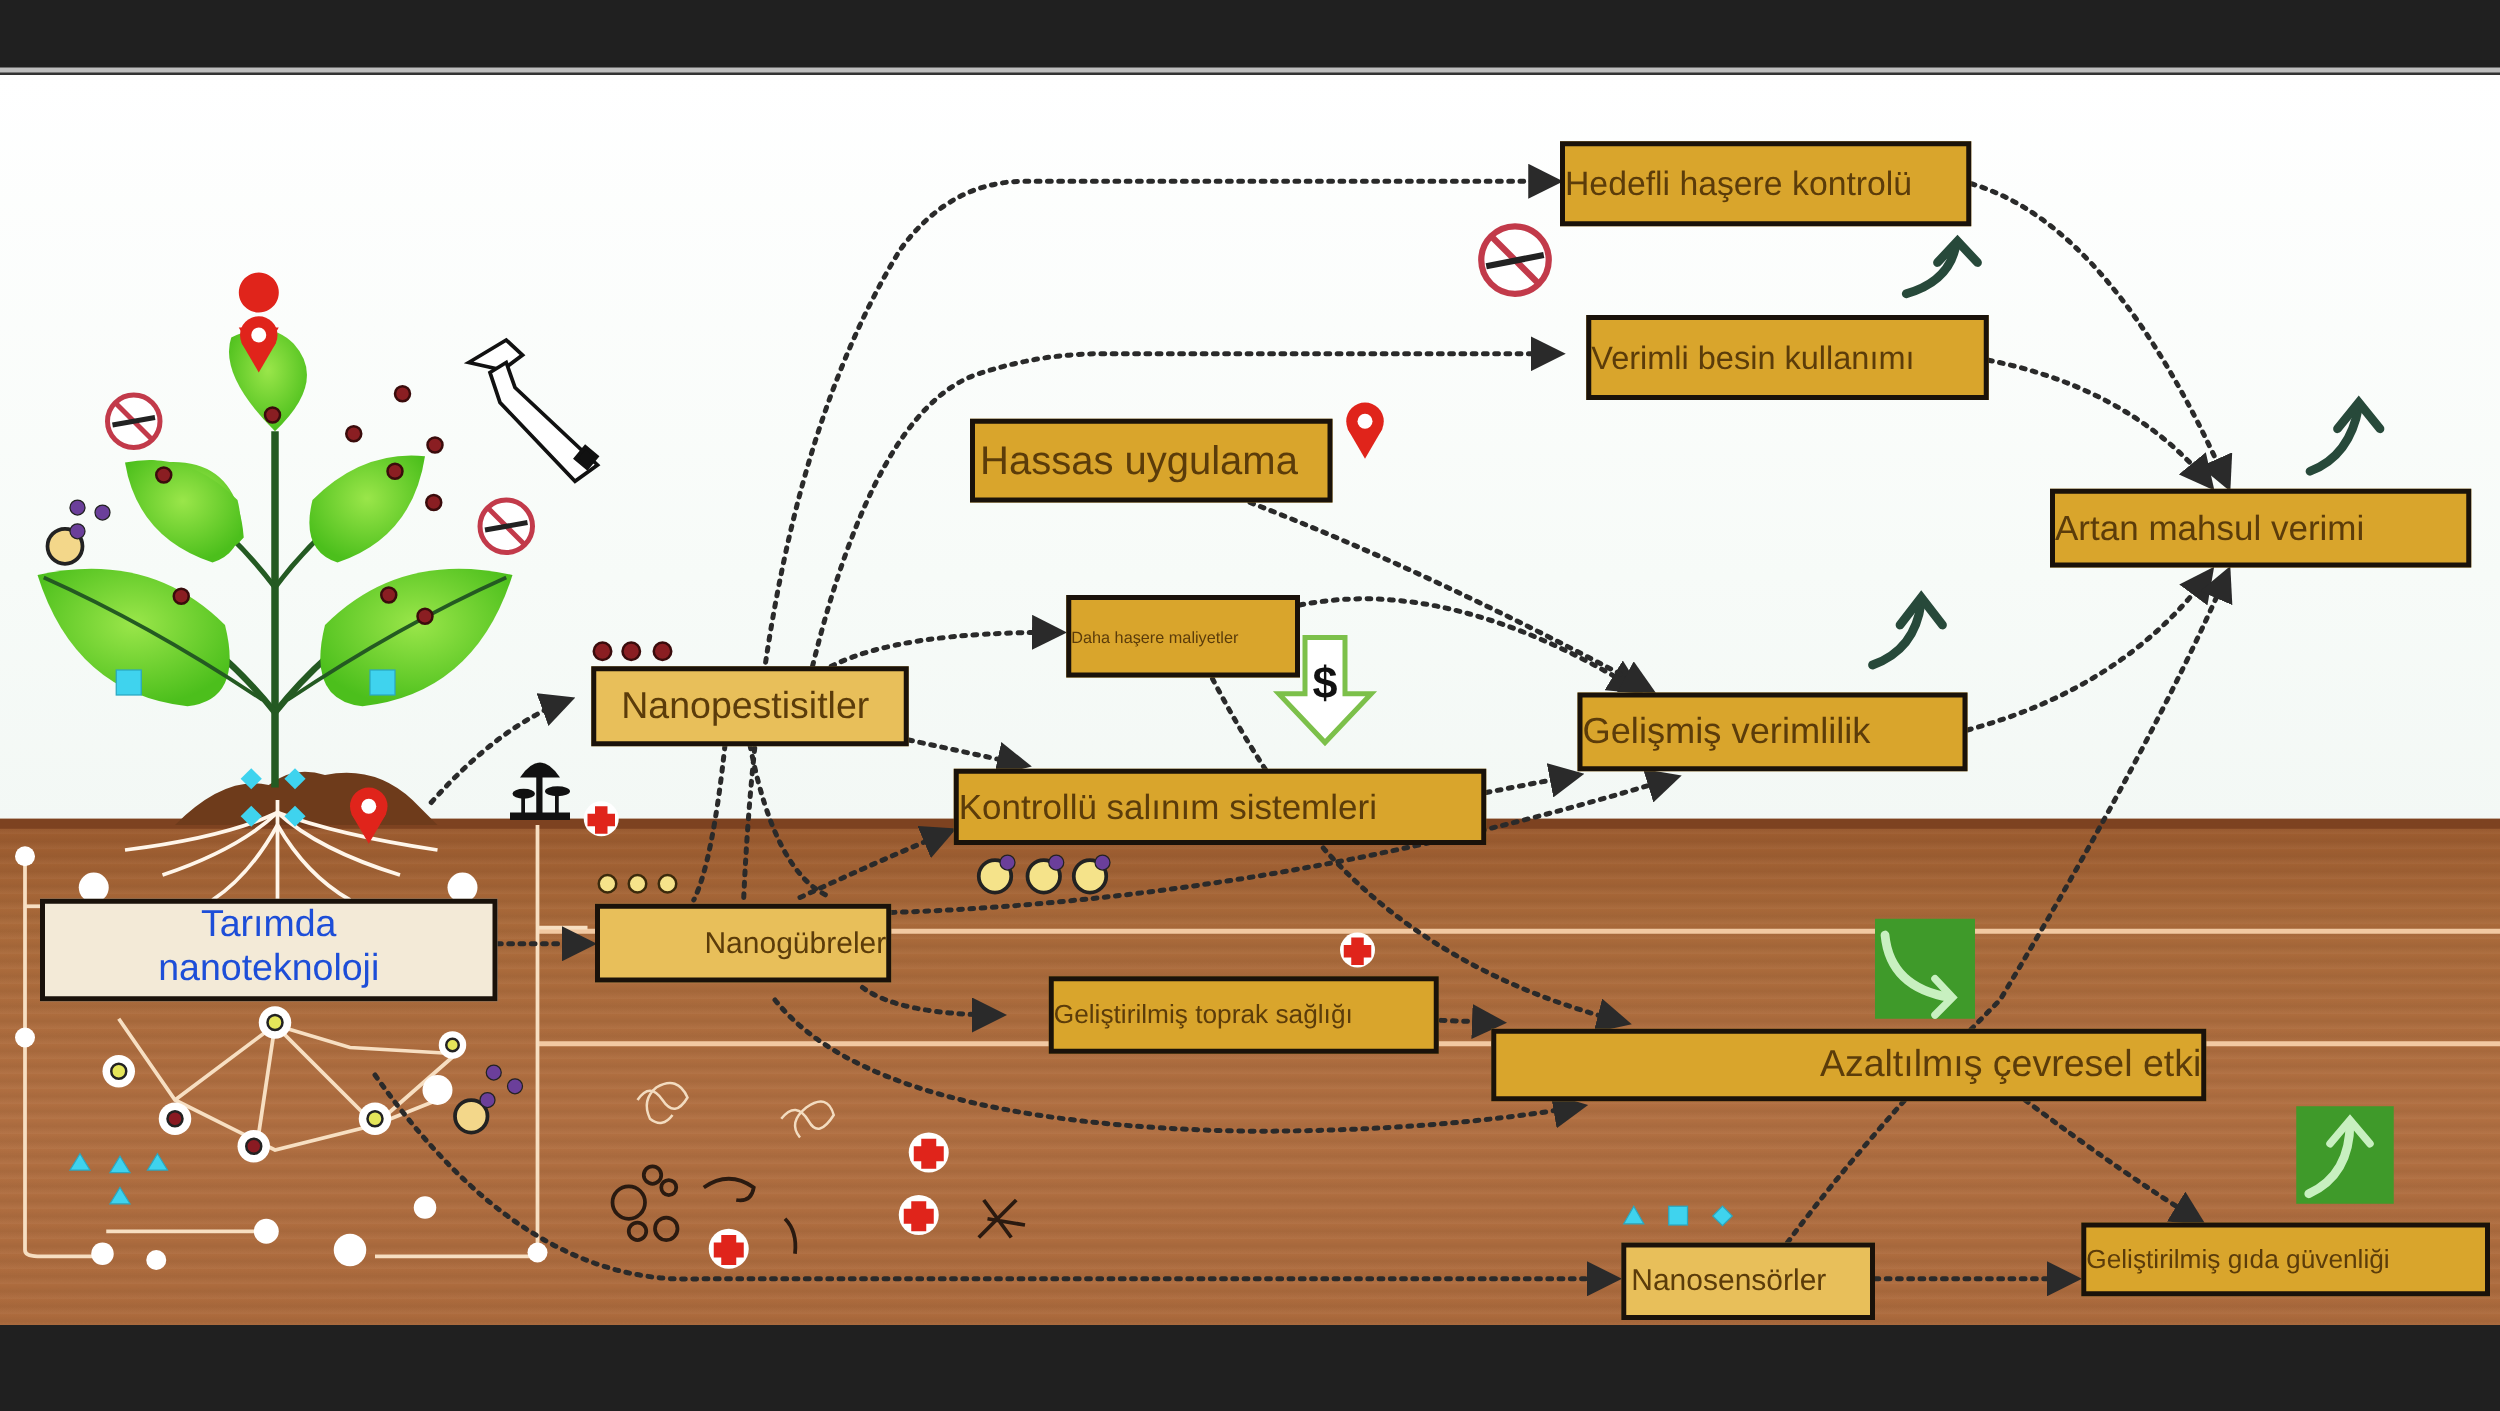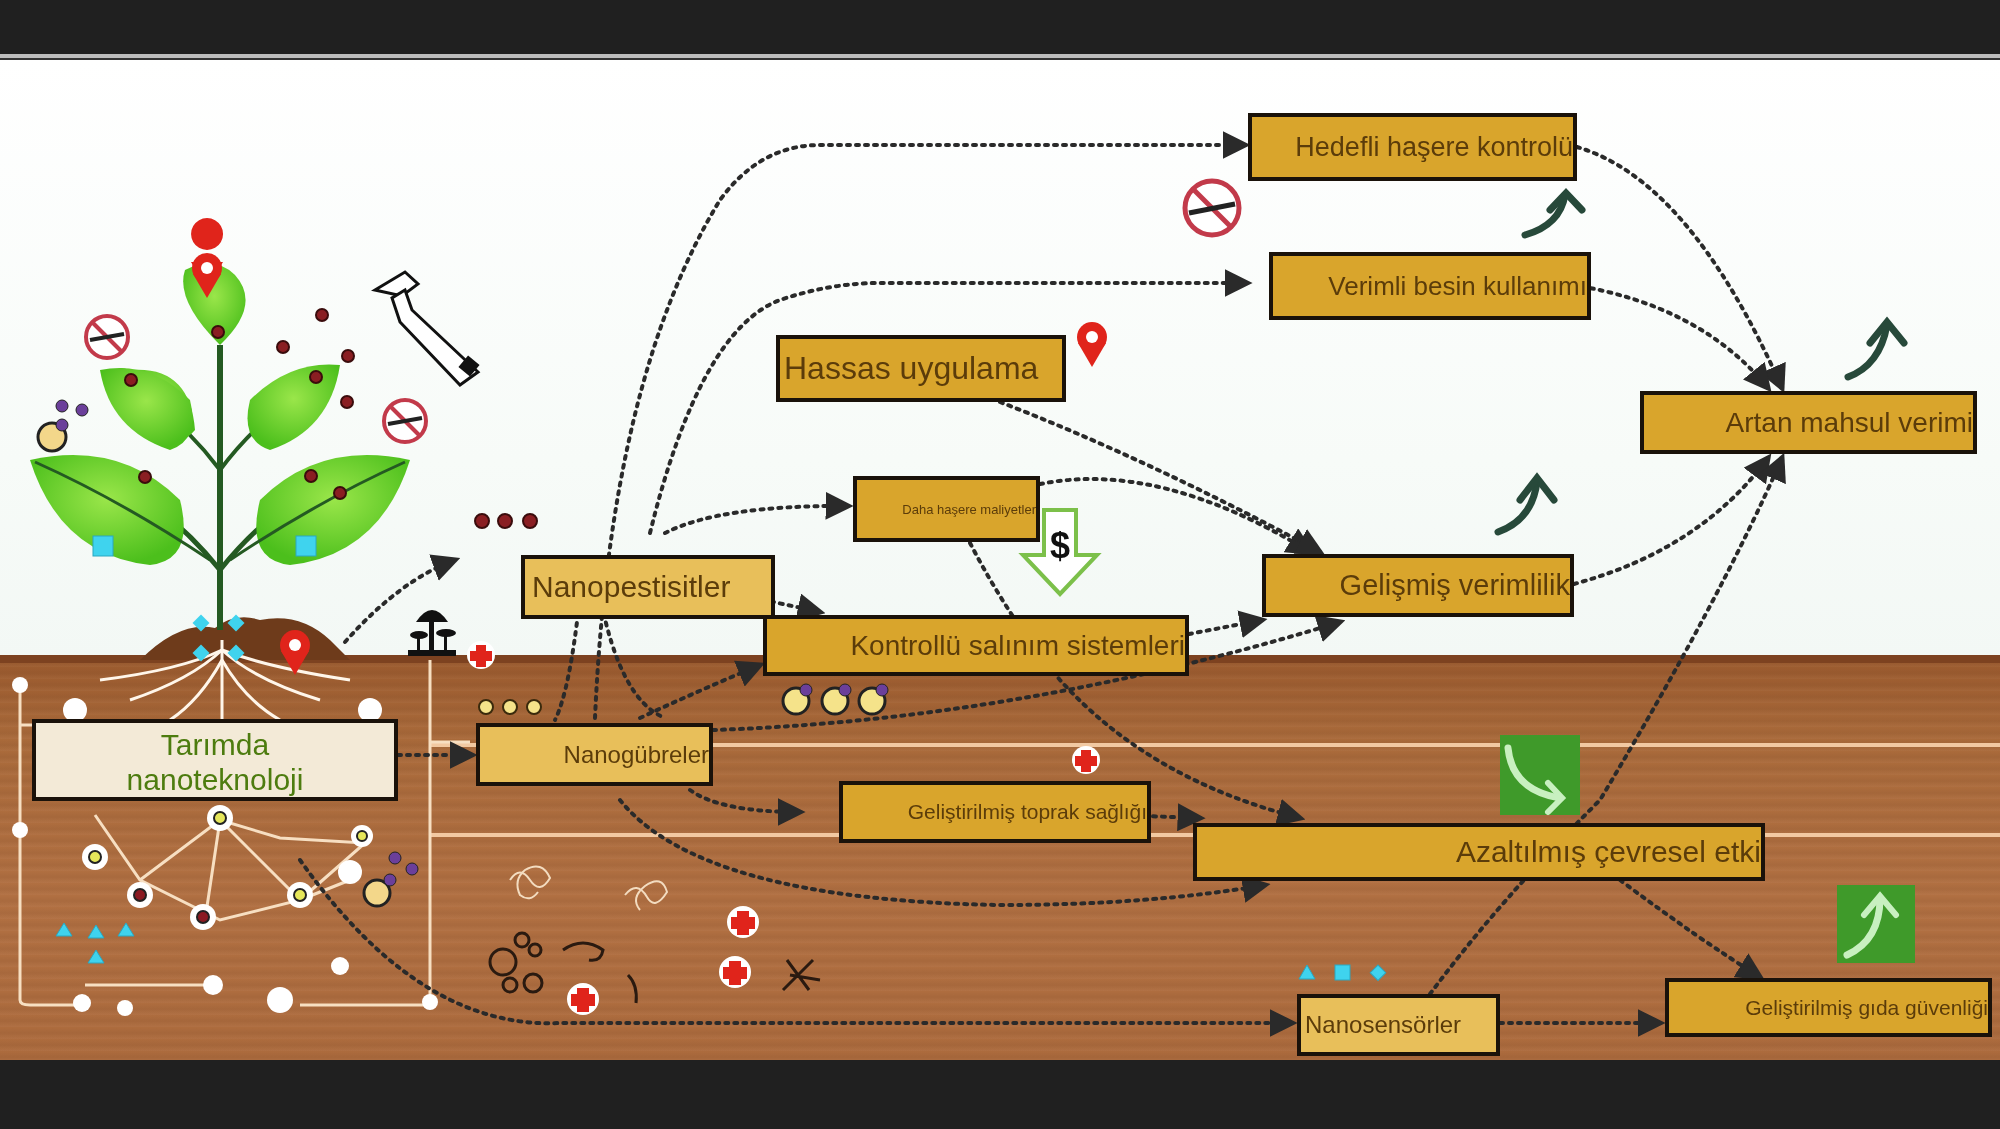--- a/index.html
+++ b/index.html
@@ -8,23 +8,23 @@
   #topline { position:absolute; left:0; top:54px; width:2000px; height:4px; background:#bdbdbd; border-bottom:2px solid #333; }
   #canvas { position:absolute; left:0; top:60px; width:2000px; height:1000px; background:linear-gradient(#ffffff 0%, #f7fbf8 40%, #f3f8f5 60%); overflow:hidden; }
   #soil { position:absolute; left:0; top:595px; width:2000px; height:405px;
     background:
       repeating-linear-gradient(180deg, rgba(0,0,0,0.0) 0px, rgba(0,0,0,0.05) 6px, rgba(255,255,255,0.03) 12px),
       linear-gradient(#9b5a2e 0%, #aa6a3a 20%, #b27042 60%, #ad6b3d 100%); }
   #soil-topedge { position:absolute; left:0; top:595px; width:2000px; height:8px; background:#7d4220; }
   .soil-line { position:absolute; left:430px; width:1570px; height:4px; background:#f2c9a2; }
   #bottombar { position:absolute; left:0; top:1060px; width:2000px; height:69px; background:#202020; }
   svg#links { position:absolute; left:0; top:0; width:2000px; height:1129px; pointer-events:none; }
-  .node { position:absolute; box-sizing:border-box; border:4px solid #1a120a; background:#d9a52c; color:#5b3c0a; display:flex; align-items:center; justify-content:flex-end; white-space:nowrap; overflow:hidden; }
+  .node { position:absolute; box-sizing:border-box; border:4px solid #1a120a; background:#d9a52c; color:#5b3c0a; display:flex; align-items:center; justify-content:flex-start; white-space:nowrap; overflow:hidden; }
   .node.light { background:#e8bf5a; }
-  .node.cream { background:#f3ead7; color:#4d7c0f; flex-direction:column; line-height:1.15; }
+  .node.cream { background:#f3ead7; color:#1d4ed8; flex-direction:column; line-height:1.15; }
 </style>
 </head>
 <body>
 
 <div id="topbar"></div>
 <div id="topline"></div>
 
 <div id="canvas">
   <div id="soil"></div>
   <div id="soil-topedge"></div>
@@ -316,21 +316,21 @@
     <path d="M1620,880 Q1700,940 1760,977" marker-end="url(#arr)"></path>
     <path d="M1500,1023 L1660,1023" marker-end="url(#arr)"></path>
   </g>
 </svg>
 
 <div class="node cream" style="left:32px; top:719px; width:366px; height:82px; font-size:30px;">
   <span>Tarımda</span>
   <span>nanoteknoloji</span>
 </div>
 
-<div class="node light" style="left:473px; top:555px; width:254px; height:64px; font-size:30px; justify-content:flex-start; padding-left:7px;margin-left:48px;">
+<div class="node light" style="left:473px; top:533px; width:254px; height:64px; font-size:30px; justify-content:flex-start; padding-left:20px;">
   <span>Nanopestisitler</span>
 </div>
 
 <div class="node light" style="left:476px; top:723px; width:237px; height:63px; font-size:24px; justify-content:flex-end; padding-left:3px;">
   <span>Nanogübreler</span>
 </div>
 
 <div class="node light" style="left:1297px; top:994px; width:203px; height:62px; font-size:24px; justify-content:flex-start; padding-left:4px;">
   <span>Nanosensörler</span>
 </div>

